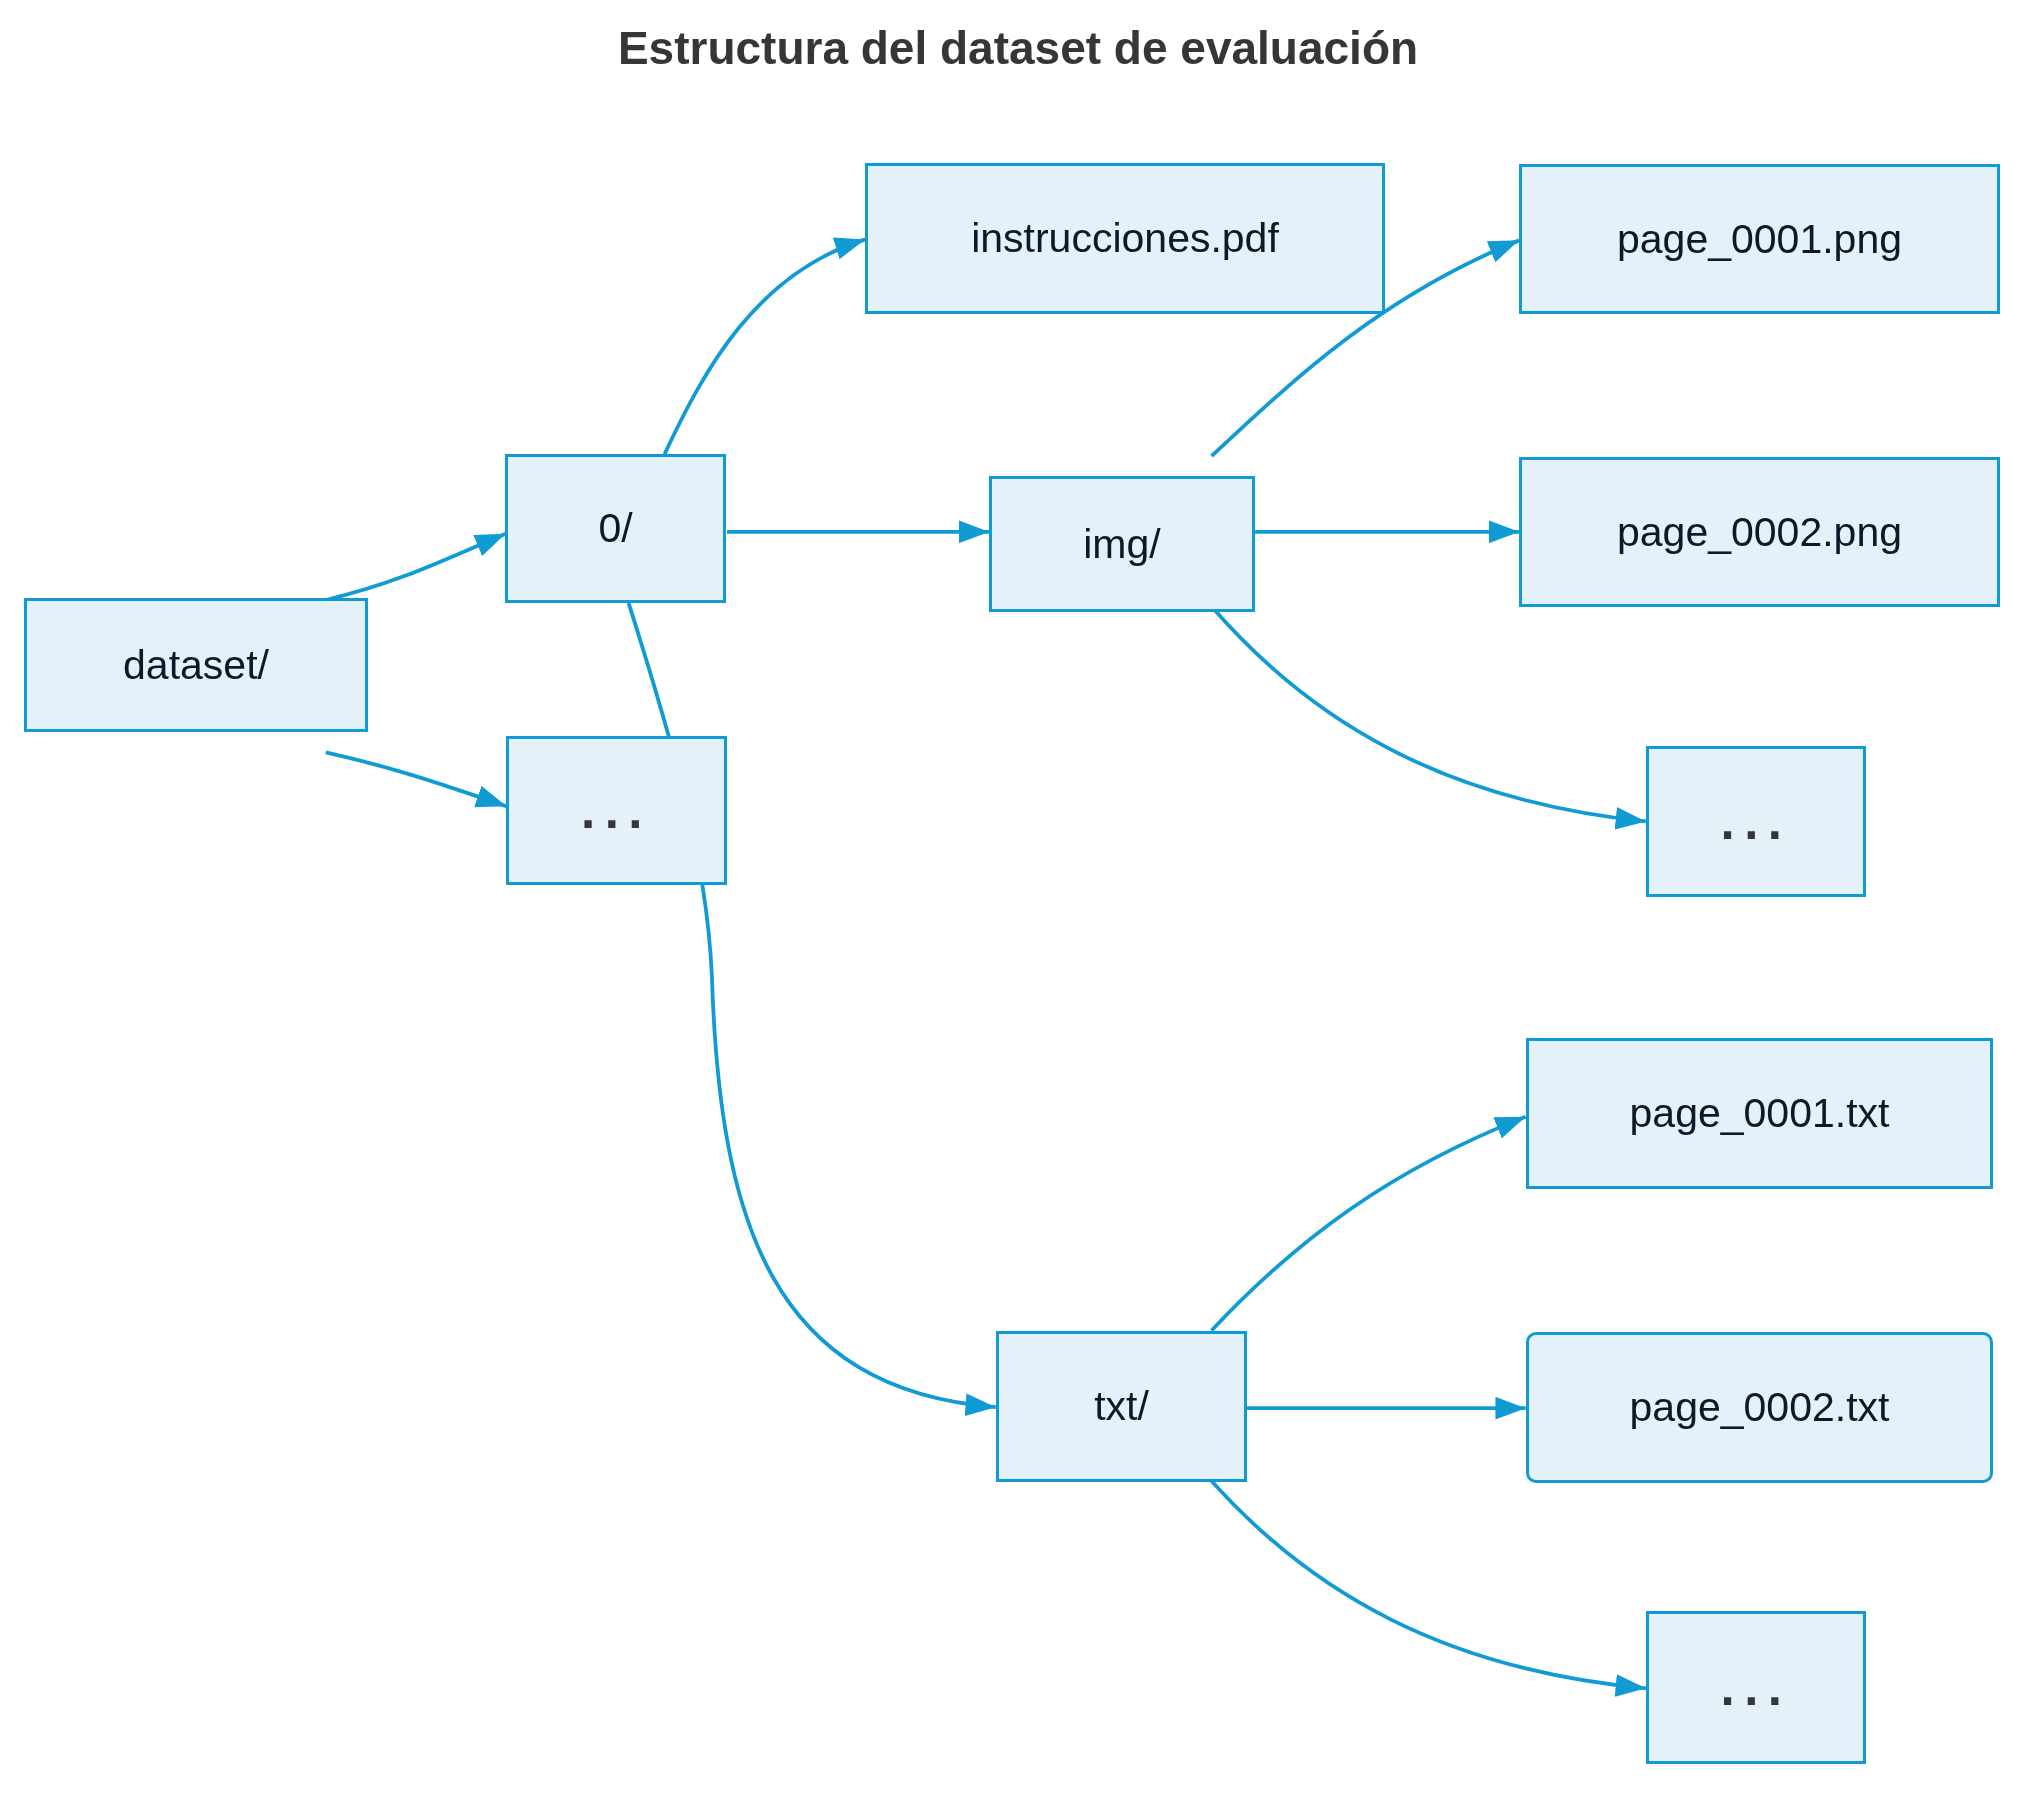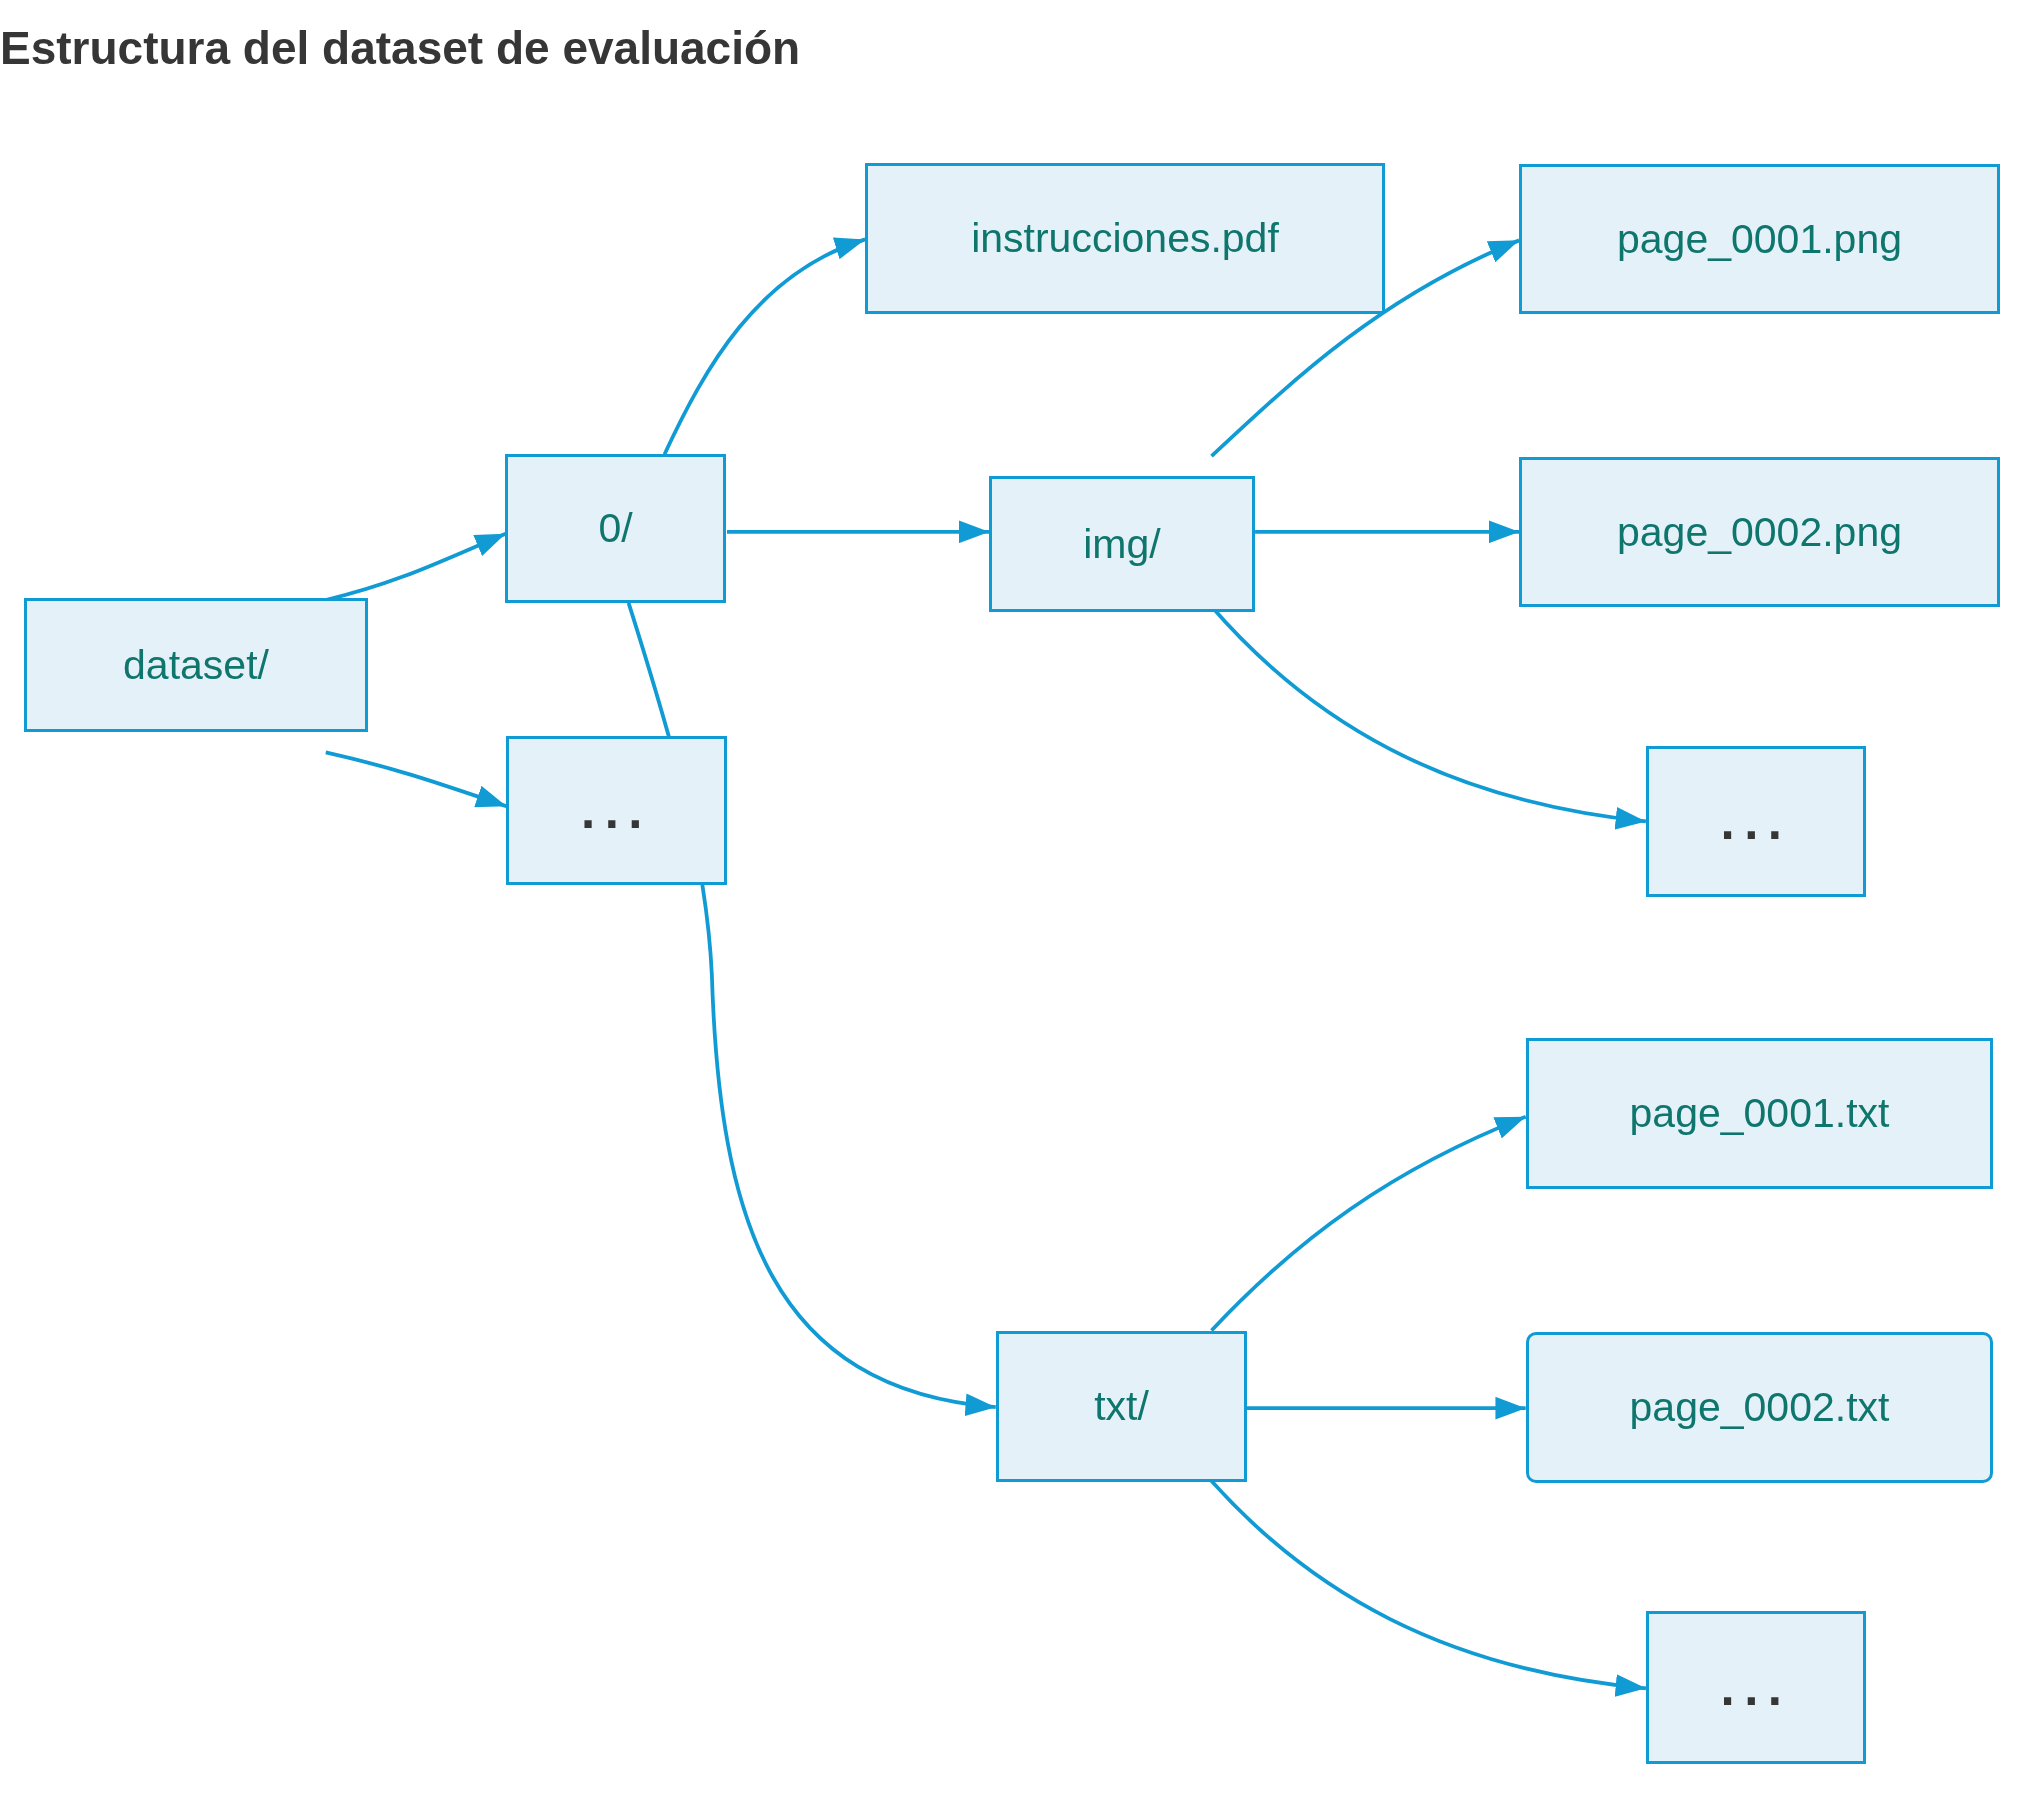--- a/index.html
+++ b/index.html
@@ -12,21 +12,21 @@
     height: 1817px;
     position: relative;
     font-family: "Liberation Sans", sans-serif;
     overflow: hidden;
   }
   .diagram-title {
     position: absolute;
     top: 21px;
     left: 0;
     width: 2036px;
-    text-align: left;
+    text-align: center;
     font-size: 46px;
     font-weight: 700;
     color: #363636;
     letter-spacing: 0px;
   }
   .edges-layer {
     position: absolute;
     left: 0;
     top: 0;
     z-index: 1;
@@ -41,21 +41,21 @@
     z-index: 2;
     box-sizing: border-box;
     background: #E5F1F8;
     border: 3.8px solid #119BD4;
     display: flex;
     align-items: center;
     justify-content: center;
   }
   .node-label {
     font-size: 41px;
-    color: #0f766e;
+    color: #0f172a;
     white-space: nowrap;
   }
   .node-label--dots {
     font-size: 51px;
     font-weight: 700;
     letter-spacing: 9.5px;
     color: #363636;
   }
 </style>
 </head>

